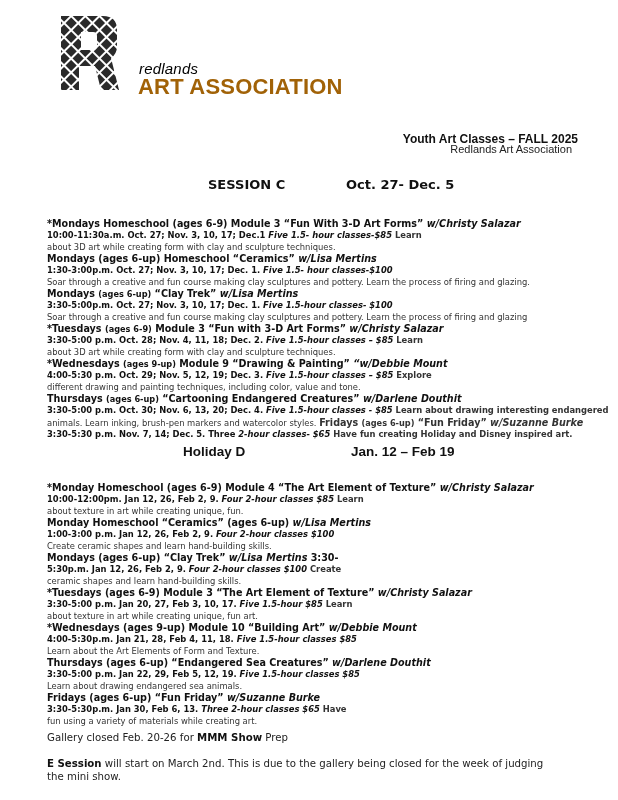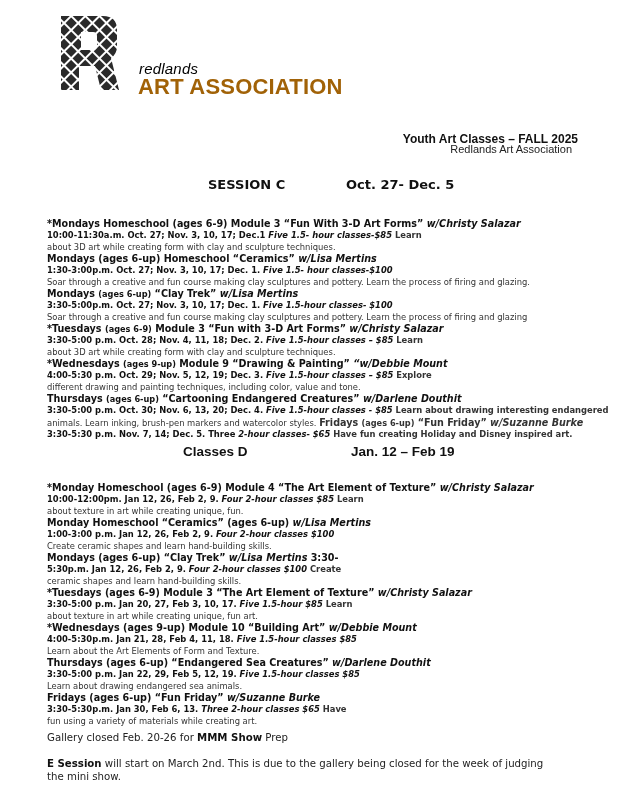--- a/index.html
+++ b/index.html
@@ -102,21 +102,21 @@
 
   <div class="cls">
     <div class="t"><span>Thursdays </span><span class="ages">(ages 6-up)</span><span> “Cartooning Endangered Creatures” </span><span class="inst">w/Darlene Douthit</span></div>
     <div class="d"><span>3:30-5:00 p.m.  Oct. 30; Nov. 6, 13, 20; Dec. 4.  </span><span class="cnt">Five 1.5-hour classes - $85</span><span class="desc-inline"> Learn about drawing interesting endangered</span></div>
     <div class="desc"><span>animals. Learn inking, brush-pen markers and watercolor styles. </span><span class="inline-title"><span>Fridays </span><span class="ages">(ages 6-up)</span><span> “Fun Friday” </span><span class="inst">w/Suzanne Burke</span></span></div>
     <div class="d"><span>3:30-5:30 p.m. Nov. 7, 14; Dec. 5.  Three </span><span class="cnt">2-hour classes- $65</span><span class="desc-inline"> Have fun creating Holiday and Disney inspired art.</span></div>
   </div>
 </div>
 
 <div class="session sd">
-  <span class="name">Classes D</span>
+  <span class="name">Holiday D</span>
   <span class="dates">Jan. 12 – Feb 19</span>
 </div>
 
 <div class="block blockD">
   <div class="cls">
     <div class="t"><span>*Monday Homeschool (ages 6-9) Module 4 “The Art Element of Texture” </span><span class="inst">w/Christy Salazar</span></div>
     <div class="d"><span>10:00-12:00pm. Jan 12, 26, Feb 2, 9. </span><span class="cnt">Four 2-hour classes $85</span><span class="desc-inline"> Learn</span></div>
     <div class="desc">about texture in art while creating unique, fun.</div>
   </div>
   <div class="cls">

